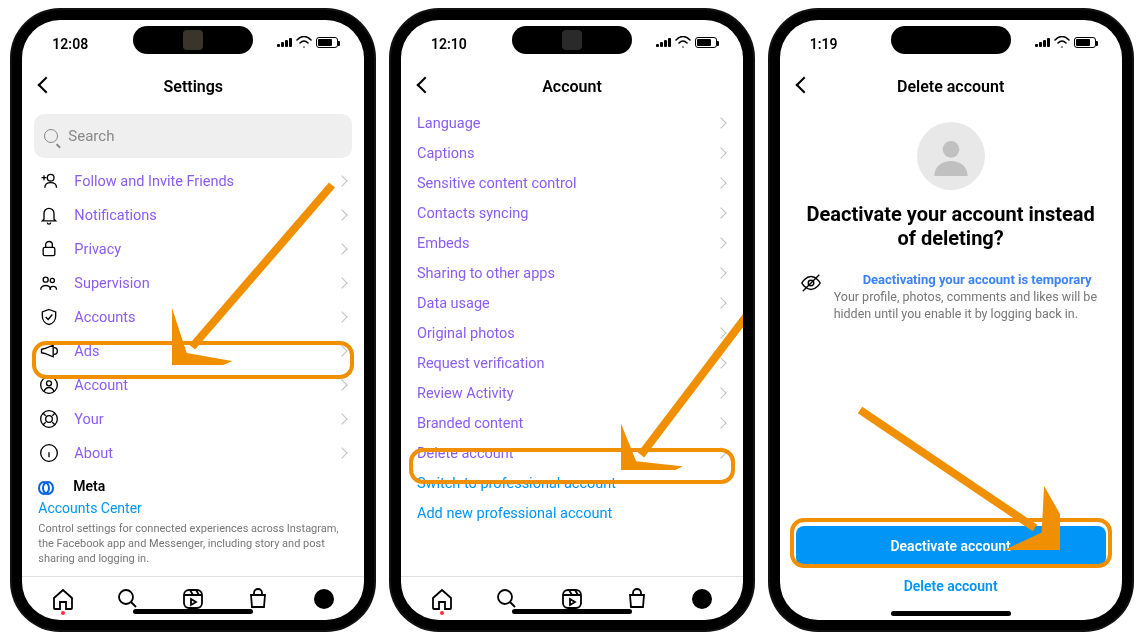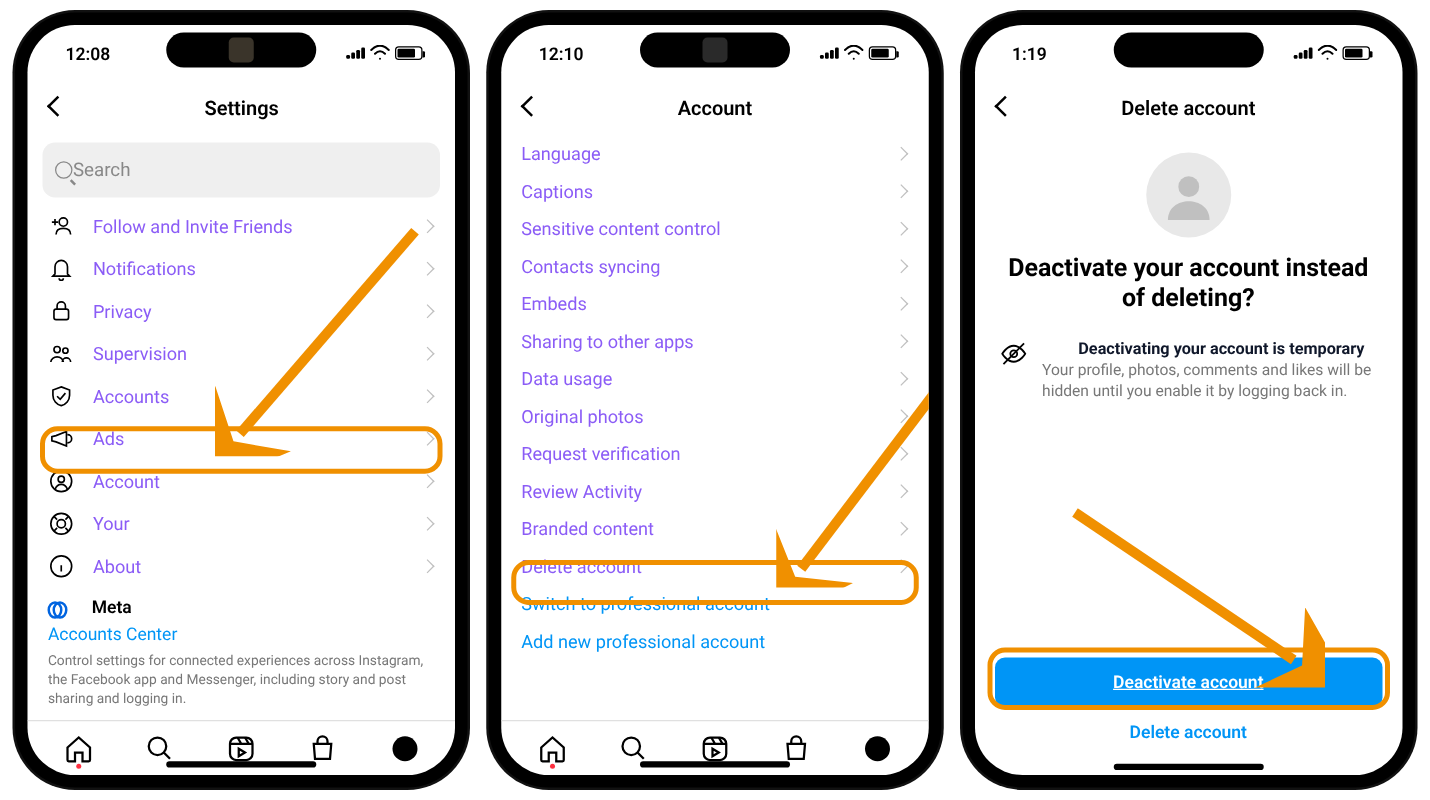--- a/index.html
+++ b/index.html
@@ -13,21 +13,21 @@
   .sig-dots { display:flex; gap:1px; align-items:flex-end; }
   .sig-dots span { width:3px; height:3px; background:#000; border-radius:1px; }
   .sig-dots span:nth-child(2){height:5px}.sig-dots span:nth-child(3){height:7px}.sig-dots span:nth-child(4){height:9px}
   .batt { width:22px; height:11px; border:1px solid #000; border-radius:3px; position:relative; }
   .batt::after{content:"";position:absolute;right:-3px;top:3px;width:2px;height:5px;background:#000;border-radius:0 1px 1px 0;}
   .batt-fill{position:absolute;left:1px;top:1px;bottom:1px;width:70%;background:#000;border-radius:1px;}
   .nav-header { display:flex; align-items:center; justify-content:center; height:36px; position:relative; font-size:16px; font-weight:600; }
   .nav-back { position:absolute; left:14px; top:50%; transform:translateY(-50%); width:20px; height:20px; }
   .chev-left::before{content:"";position:absolute;left:4px;top:3px;width:10px;height:10px;border-left:2px solid #000;border-bottom:2px solid #000;transform:rotate(45deg);}
   .content { flex:1; overflow:hidden; padding: 4px 0 0 0; }
-  .search-box { margin:6px 12px; background:#efefef; border-radius:10px; height:44px; display:flex; align-items:center; padding:0 10px; color:#888; font-size:15px; gap:0;}
+  .search-box { margin:6px 12px; background:#efefef; border-radius:10px; height:44px; display:flex; align-items:center; padding:0 10px; color:#888; font-size:15px; gap:10px;}
   .search-box .mag { width:14px;height:14px;border:1.5px solid #888;border-radius:50%;position:relative;}
   .search-box .mag::after{content:"";position:absolute;right:-4px;bottom:-4px;width:5px;height:1.5px;background:#888;transform:rotate(45deg);}
   .row { display:flex; align-items:center; padding:8px 16px; height:34px; position:relative; font-size:14.5px; color:#8b5cf6;}
   .row.tight { padding:6px 16px; height:30px; }
   .row .ico { width:22px; height:22px; margin-right:14px; display:flex;align-items:center;justify-content:center; font-size:18px; }
   .row .chev-r { position:absolute; right:14px; top:50%; transform:translateY(-50%); width:12px;height:12px;}
   .chev-r::before{content:"";position:absolute;left:0;top:2px;width:7px;height:7px;border-right:1.5px solid #c0c0c0;border-top:1.5px solid #c0c0c0;transform:rotate(45deg);}
   .link-blue { color:#0095f6; }
   .section-lbl { padding:14px 16px 2px; font-size:13.5px; font-weight:600; }
   .meta-block { padding:8px 16px 4px; }
@@ -43,23 +43,23 @@
   .home-indicator { position:absolute; bottom:6px; left:50%; transform:translateX(-50%); width:120px;height:5px;background:#000;border-radius:3px;}
   .red-dot{position:absolute;bottom:-4px;left:50%;transform:translateX(-50%);width:4px;height:4px;background:#ff3040;border-radius:50%;}
   
   .ico svg { width:20px;height:20px;stroke:#000;stroke-width:1.6;fill:none; }
   .avatar-placeholder { width:68px;height:68px;border-radius:50%;background:#e8e8e8;margin:14px auto 12px;display:flex;align-items:center;justify-content:center;}
   .avatar-placeholder svg{width:40px;height:40px;fill:#c0c0c0;}
   .headline { text-align:center;font-size:20px;font-weight:700;line-height:1.2;padding:0 24px;margin-bottom:18px;}
   .info-row { display:flex; gap:12px; padding:4px 20px 10px; }
   .info-row .iico{ width:22px;height:22px;flex-shrink:0; display:flex;align-items:center;justify-content:center;}
   .info-row .itxt { font-size:12.5px; }
-  .info-row .itxt b { display:block;font-size:13px;font-weight:700;margin-bottom:2px;color:#0f172a;padding-left:29px;}
+  .info-row .itxt b { display:block;font-size:13px;font-weight:700;margin-bottom:2px;color:#3b82f6;padding-left:29px;}
   .info-row .itxt span { color:#777; line-height:1.35;}
-  .primary-btn { margin:0 16px 8px; background:#0095f6;color:#fff;border-radius:8px;height:40px;display:flex;align-items:center;justify-content:center;font-weight:600;font-size:14px;text-decoration:underline;}
+  .primary-btn { margin:0 16px 8px; background:#0095f6;color:#fff;border-radius:8px;height:40px;display:flex;align-items:center;justify-content:center;font-weight:600;font-size:14px;}
   .secondary-link { text-align:center;color:#0095f6;font-size:14px;font-weight:600;padding:4px 0 8px;}
 </style>
 </head>
 <body>
 
 <div class="phone">
   <div class="island">
       <div class="island-thumb"></div>
     </div>
   <div class="screen">

